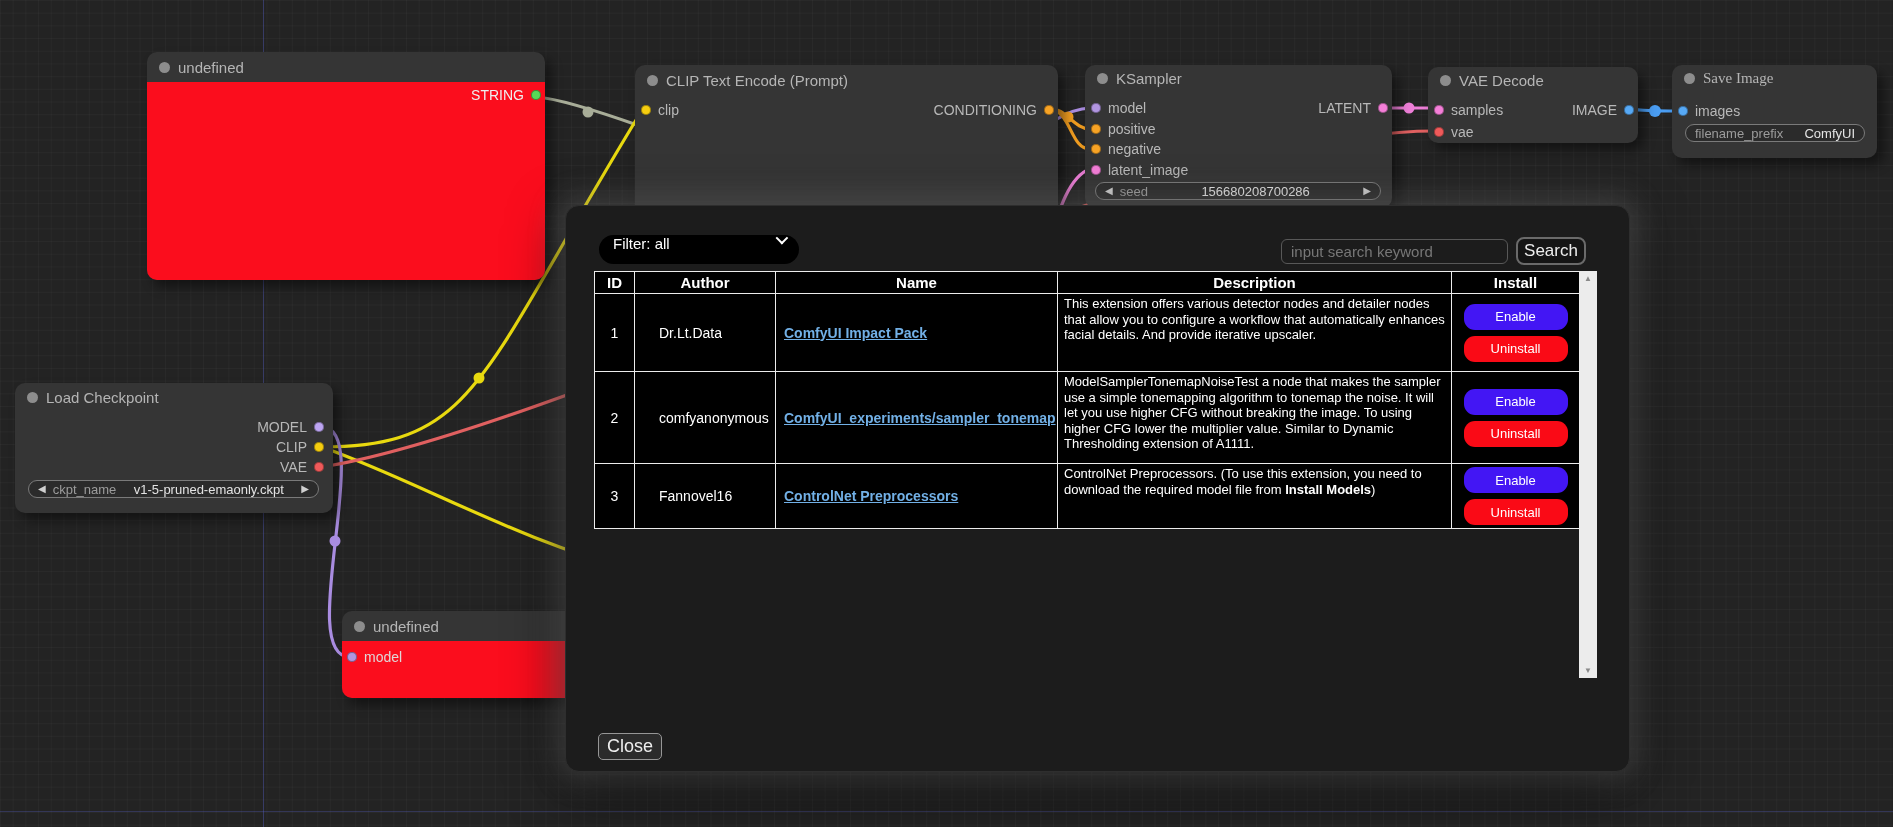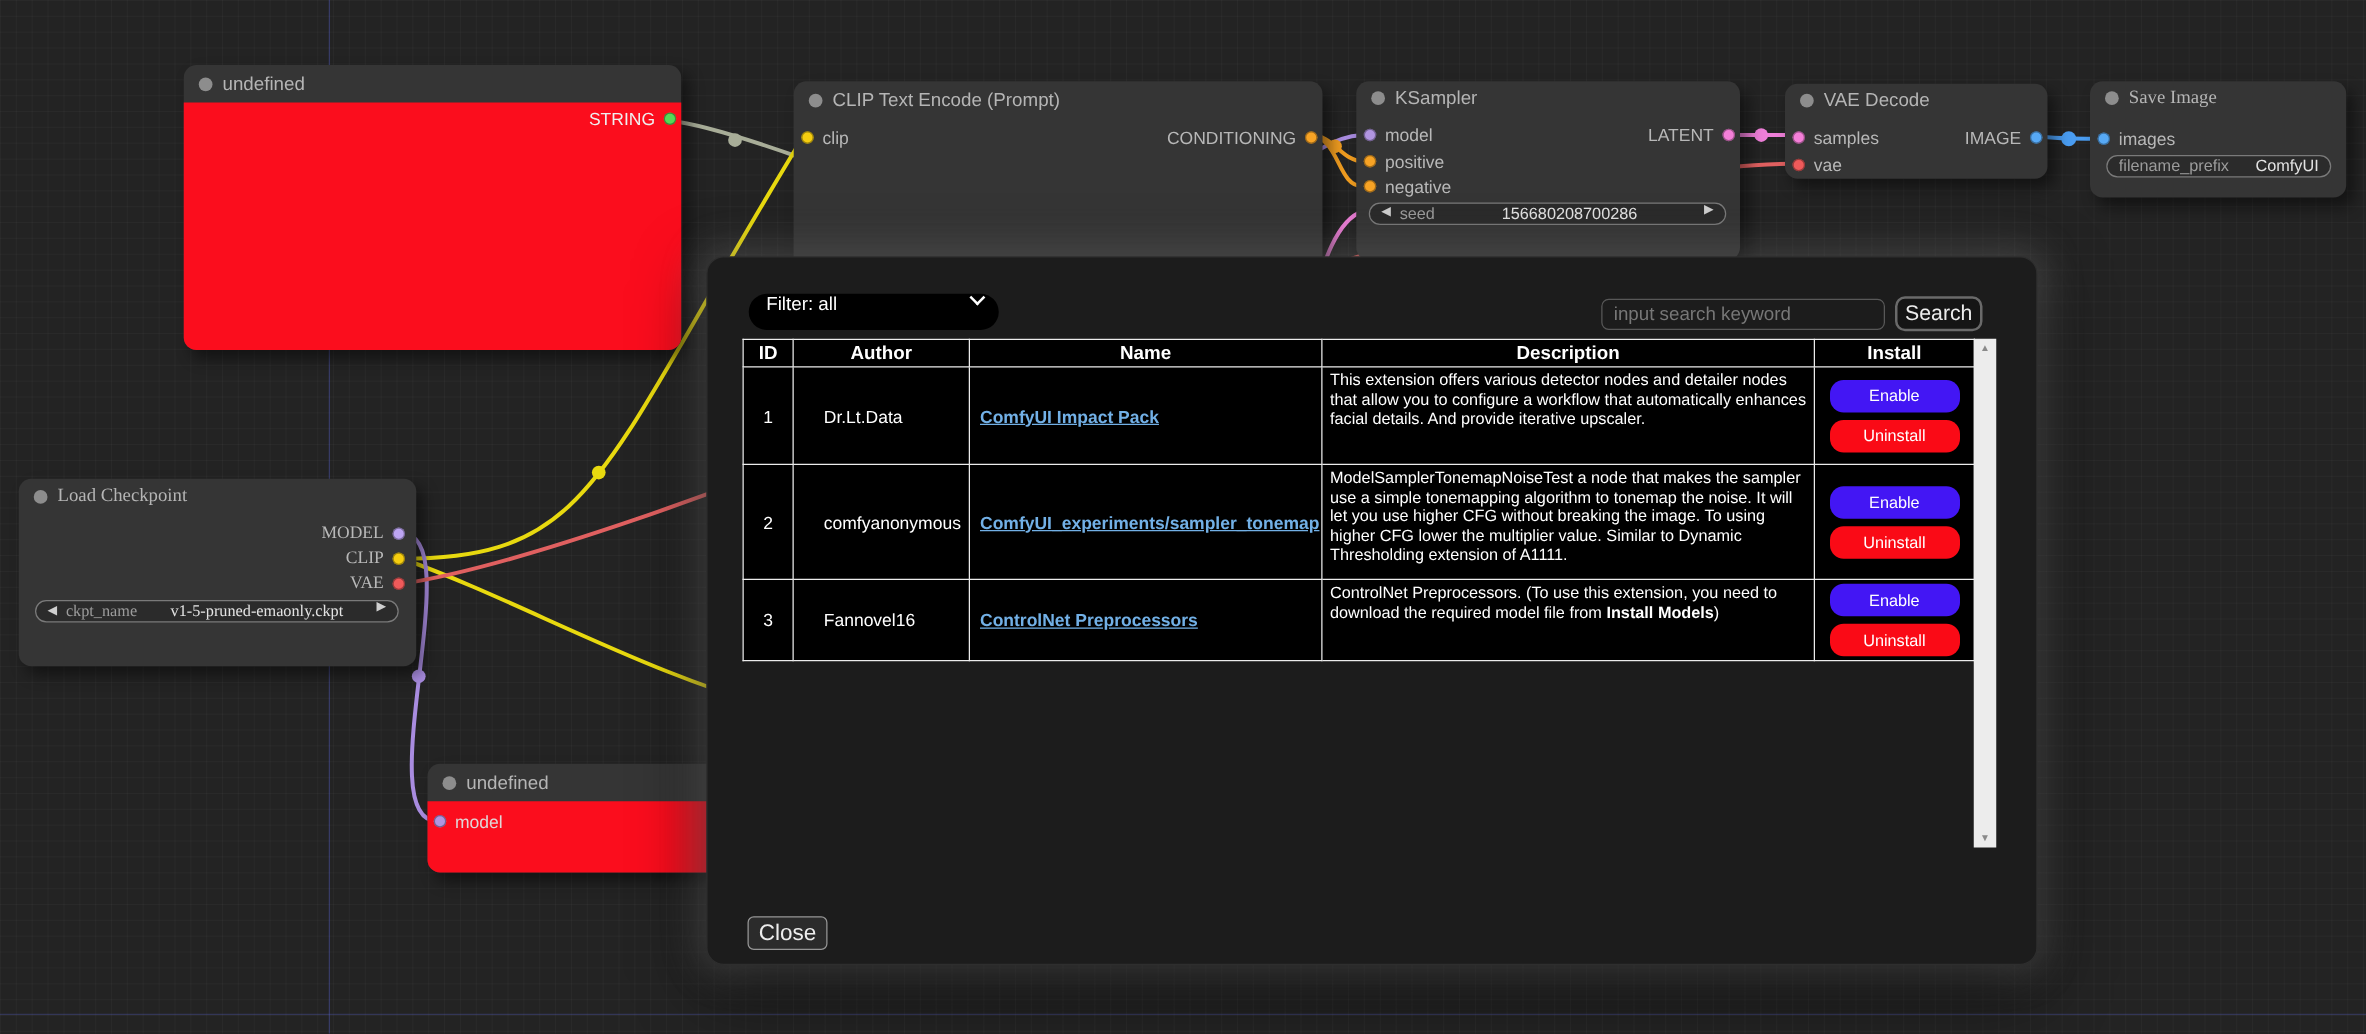--- a/index.html
+++ b/index.html
@@ -23,21 +23,21 @@
   .nhead{height:30px;display:flex;align-items:center;gap:8px;padding:0 12px;
          font-size:15px;color:#b5b5b5;border-radius:10px 10px 0 0;}
   .tdot{width:11px;height:11px;border-radius:50%;background:#8d8d8d;flex:0 0 auto;}
   .nbody{position:relative;}
   .redbody{background:#fb0d1d;border-radius:0 0 10px 10px;}
   .prow{display:flex;align-items:center;gap:7px;height:20px;font-size:14px;color:#b8b8b8;}
   .in{padding-left:6px;}
   .out{justify-content:flex-end;padding-right:4px;}
   .pdot{width:10px;height:10px;border-radius:50%;flex:0 0 auto;box-shadow:inset 0 0 0 1px rgba(0,0,0,.35);}
   .widget{height:18px;border:1px solid #7a7a7a;border-radius:9px;background:#2b2b2b;
-          display:flex;align-items:flex-start;justify-content:space-between;
+          display:flex;align-items:center;justify-content:space-between;
           font-size:13px;color:#9c9c9c;padding:0 9px;}
   .widget .wval{color:#e3e3e3;}
   .warrow{color:#cfcfcf;font-size:10px;line-height:1;cursor:pointer;}
   .wgroup{display:flex;align-items:center;gap:7px;}
 
   
   #n-undef-top{left:147px;top:52px;width:398px;height:228px;}
   #n-undef-top .nbody{height:198px;}
   #n-undef-top .out{padding-top:5px;color:#efefef;}
   #n-clip{left:635px;top:65px;width:423px;height:300px;}
@@ -51,21 +51,21 @@
   #n-ksampler .widget{margin:2px 11px 0 10px;}
   #n-vae{left:1428px;top:67px;width:210px;height:76px;}
   #n-vae .nhead{height:26px;}
   #n-vae .nbody{padding-top:6px;}
   #n-vae .prow{height:22px;}
   #n-vae .outabs{position:absolute;top:6px;right:0;left:0;}
   #n-save{left:1672px;top:65px;width:205px;height:93px;}
   #n-save .nhead{height:27px;font-family:Liberation Serif, serif;}
   #n-save .nbody{padding-top:9px;}
   #n-save .widget{margin:3px 12px 0 13px;}
-  #n-ckpt{left:15px;top:383px;width:318px;height:150px;font-family:Liberation Serif, serif;}
+  #n-ckpt{left:15px;top:383px;width:318px;height:130px;}
   #n-ckpt .nhead{height:29px;}
   #n-ckpt .nbody{padding-top:5px;}
   #n-ckpt .out{padding-right:9px;}
   #n-ckpt .widget{margin:3px 14px 0 13px;}
   #n-undef-bot{left:342px;top:611px;width:250px;height:87px;}
   #n-undef-bot .nbody{height:57px;padding-top:6px;}
   #n-undef-bot .prow{color:#e0d6d6;}
   #n-undef-bot .in{padding-left:5px;}
 
   .c-green{background:#57d957;} .c-yellow{background:#f5cd10;} .c-orange{background:#f7a325;}
@@ -184,20 +184,24 @@
       <span class="pdot c-purple"></span>
       <span>model</span>
     </div>
     <div class="prow in">
       <span class="pdot c-orange"></span>
       <span>positive</span>
     </div>
     <div class="prow in">
       <span class="pdot c-orange"></span>
       <span>negative</span>
+    </div>
+    <div class="prow in">
+      <span class="pdot c-pink"></span>
+      <span>latent_image</span>
     </div>
     <div class="widget">
       <span class="wgroup">
         <span class="warrow">◀</span>
         <span>seed</span>
       </span>
       <span class="wval">156680208700286</span>
       <span class="warrow">▶</span>
     </div>
   </div>

